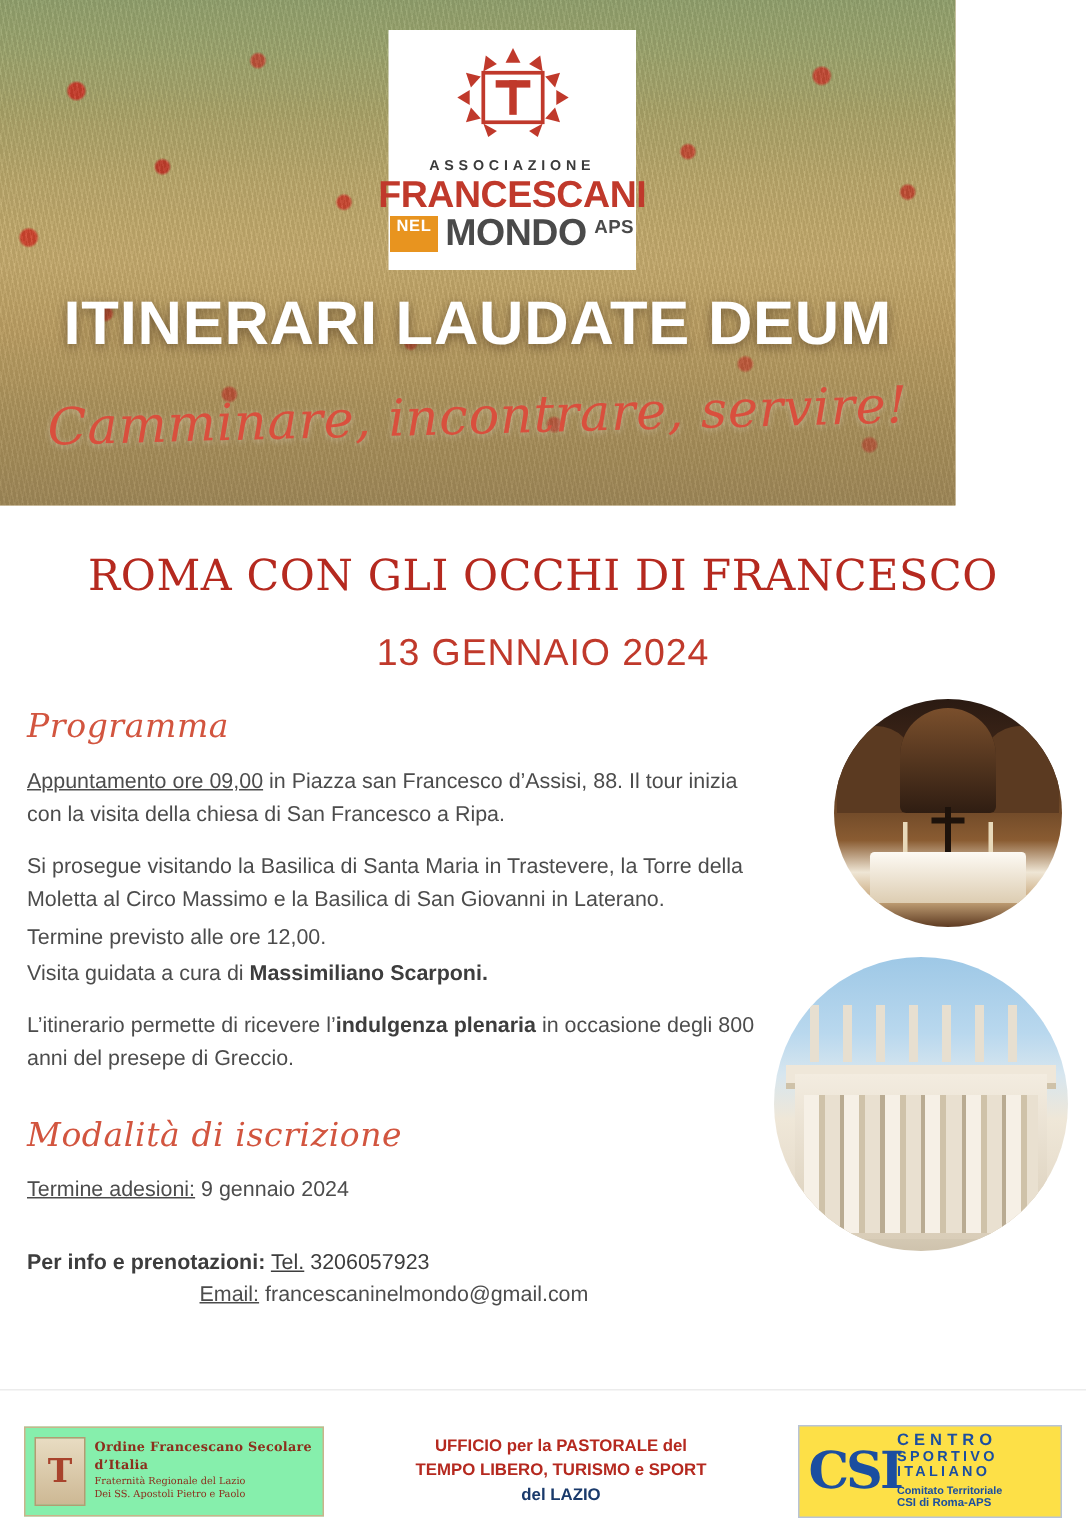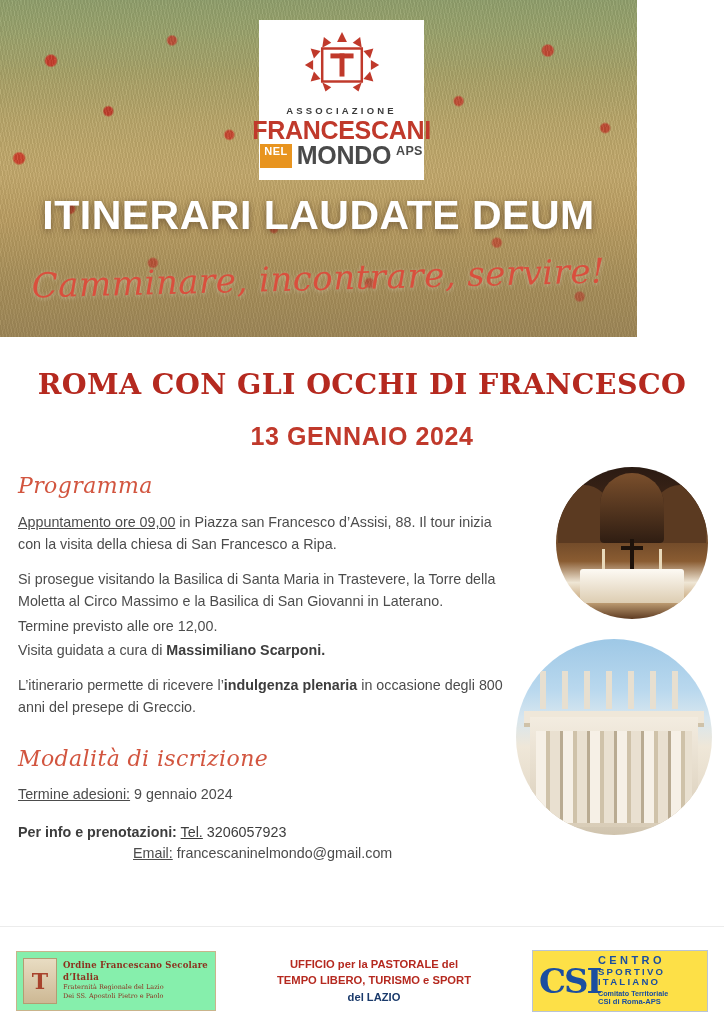--- a/index.html
+++ b/index.html
@@ -152,30 +152,30 @@
     text-shadow: 0 1px 4px rgba(255,255,255,0.35);
     transform: rotate(-1.5deg);
   }
 
   
   .city-title {
     margin-top: 30px;
     text-align: center;
     color: #b5291f;
     font-family: "DejaVu Serif", serif;
-    font-weight: 700;
+    font-weight: 400;
     font-size: 28.5px;
     letter-spacing: 0.4px;
   }
   .event-date {
     margin-top: 21px;
     text-align: center;
     color: #c0392b;
     font-size: 25px;
-    font-weight: 700;
+    font-weight: 400;
     letter-spacing: 0.6px;
   }
 
   
   .body-wrap {
     position: relative;
     width: 632px;
     height: 460px;
   }
   .text-col {
@@ -201,21 +201,21 @@
   .u { text-decoration: underline; }
   .b { font-weight: 700; color: #3d3d3d; }
   .sec-head-2 { margin-top: 28px; }
   .para-small {
     color: #4c4c4c;
     font-size: 14.3px;
     line-height: 1.6;
     margin-top: 12px;
   }
   .info-line {
-    margin-top: 18px;
+    margin-top: 29px;
     font-size: 14.3px;
     color: #3d3d3d;
   }
   .info-line .lbl { font-weight: 700; }
   .email-line {
     margin-top: 5px;
     font-size: 14.3px;
     color: #4c4c4c;
     padding-left: 115px;
   }

